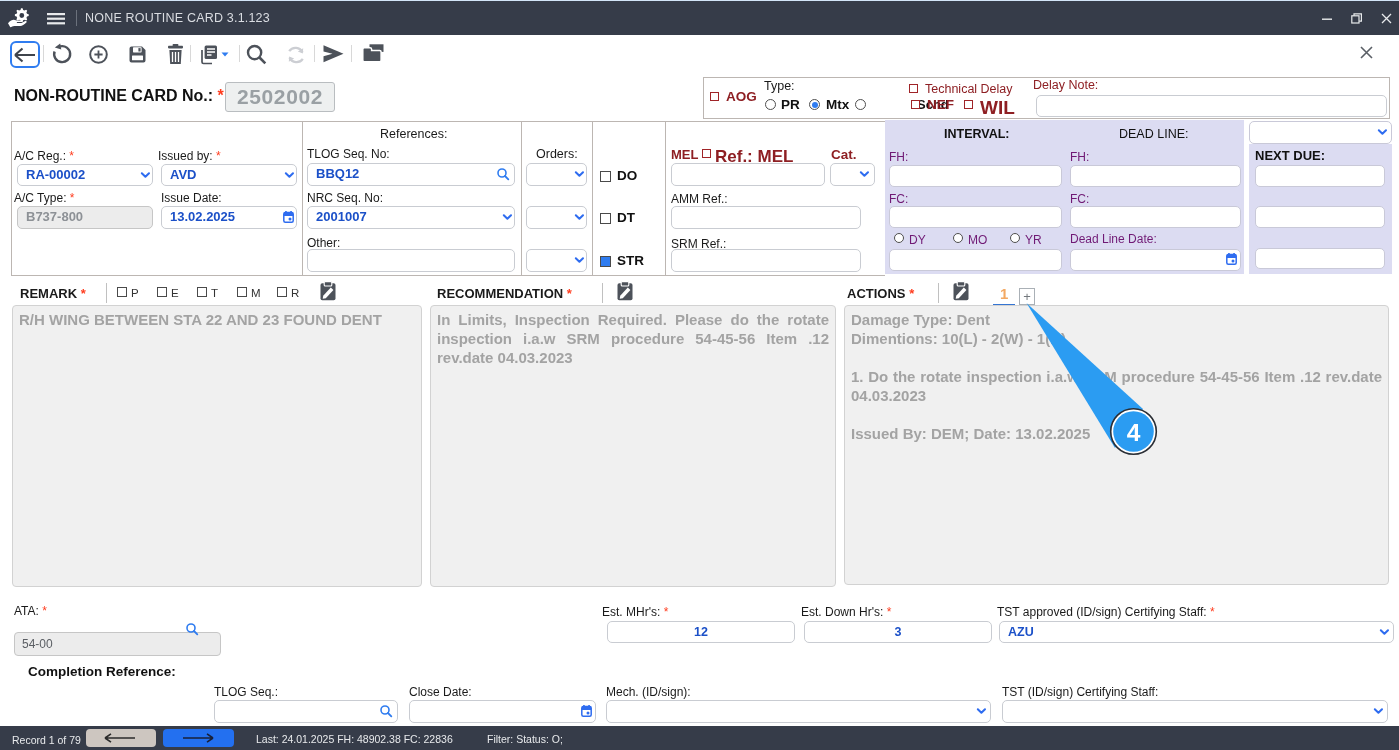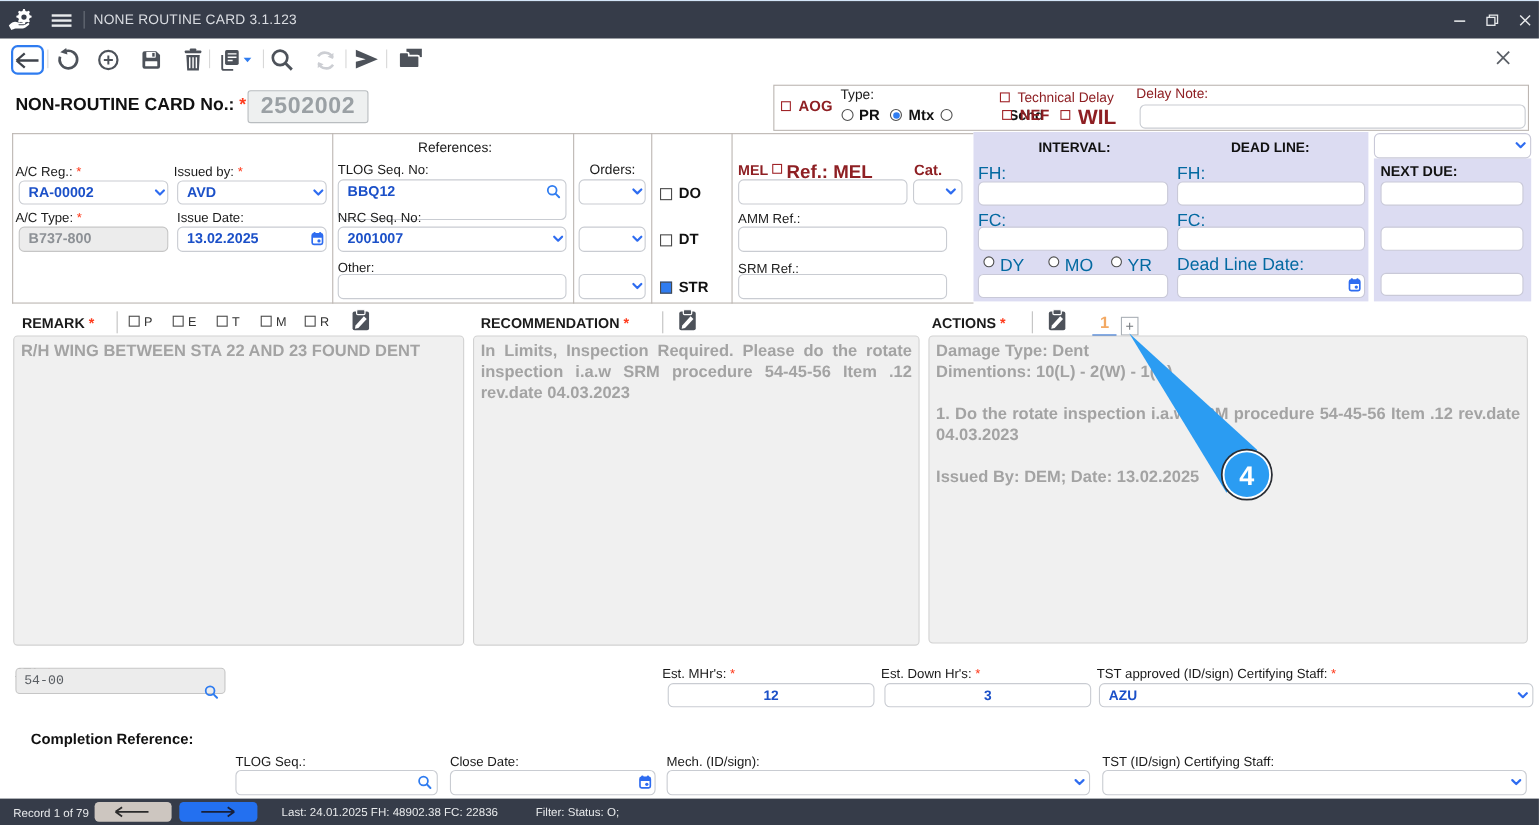--- a/index.html
+++ b/index.html
@@ -12,21 +12,21 @@
 .inp { position:absolute; background:#fff; border:1px solid #c9ccd2; border-radius:5px; }
 .inp.dis { background:#ececec; border-color:#c6c6c6; }
 .bval { font-weight:bold; font-size:13px; color:#1b50c8; line-height:20px; padding-left:8px; white-space:nowrap; }
 .dred { color:#8e1f23; }
 .redbox { position:absolute; width:9px; height:9px; border:1.5px solid #a02428; background:#fff; }
 .blkbox { position:absolute; width:11px; height:11px; border:1.5px solid #4a4a4a; background:#fff; }
 .radio { position:absolute; width:11px; height:11px; border:1.5px solid #4f4f4f; border-radius:50%; background:#fff; }
 .sep { position:absolute; width:1px; background:#d8d8d8; }
 .ta { position:absolute; background:#f0f0f0; border:1px solid #d2d2d2; border-radius:4px; color:#a3a3a3; font-weight:bold; font-size:15px; line-height:19px; padding:4px 6px; }
 .hdr { position:absolute; font-size:13px; font-weight:bold; color:#1a1a1a; white-space:nowrap; }
-.lavlbl { position:absolute; font-size:16px; color:#0369a1; white-space:nowrap; }
+.lavlbl { position:absolute; font-size:12px; color:#701a75; white-space:nowrap; }
 .winp { position:absolute; background:#fff; border:1px solid #c9c9d8; border-radius:5px; }
 svg { position:absolute; overflow:visible; }
 </style>
 </head>
 <body>
 <div id="app">
 
 <div class="abs" style="left:0;top:0;width:1399px;height:1px;background:#d3e5f8;"></div>
 <div class="abs" style="left:0;top:1px;width:1399px;height:34px;background:#363c49;"></div>
 
@@ -191,21 +191,21 @@
 <div class="inp dis" style="left:17px;top:206px;width:136px;height:23px;">
       <div class="bval" style="color:#8d9196;">B737-800</div>
     </div>
 <div class="lbl" style="left:161px;top:191px;">Issue Date:</div>
 <div class="inp" style="left:161px;top:206px;width:136px;height:23px;">
       <div class="bval">13.02.2025</div>
     </div>
 
 <div class="lbl" style="left:380px;top:127px;font-size:12.5px;">References:</div>
 <div class="lbl" style="left:307px;top:147px;">TLOG Seq. No:</div>
-<div class="inp" style="left:307px;top:163px;width:208px;height:37px;">
+<div class="inp" style="left:307px;top:163px;width:208px;height:23px;">
       <div class="bval">BBQ12</div>
     </div>
 <div class="lbl" style="left:307px;top:191px;">NRC Seq. No:</div>
 <div class="inp" style="left:307px;top:206px;width:208px;height:23px;">
       <div class="bval">2001007</div>
     </div>
 <div class="lbl" style="left:307px;top:236px;">Other:</div>
 <div class="inp" style="left:307px;top:249px;width:208px;height:23px;"></div>
 
 <div class="lbl" style="left:536px;top:147px;font-size:12.5px;">Orders:</div>
@@ -227,21 +227,21 @@
 <div class="inp" style="left:671px;top:163px;width:154px;height:23px;"></div>
 <div class="inp" style="left:830px;top:163px;width:45px;height:23px;"></div>
 <div class="lbl" style="left:671px;top:192px;">AMM Ref.:</div>
 <div class="inp" style="left:671px;top:206px;width:190px;height:23px;"></div>
 <div class="lbl" style="left:671px;top:237px;">SRM Ref.:</div>
 <div class="inp" style="left:671px;top:249px;width:190px;height:23px;"></div>
 
 <div class="abs" style="left:885px;top:120px;width:359px;height:154px;background:#dcdcf2;"></div>
 <div class="abs" style="left:1249px;top:144px;width:143px;height:130px;background:#dcdcf2;"></div>
 <div class="abs" style="left:944px;top:127px;font-size:12.5px;font-weight:bold;color:#111;">INTERVAL:</div>
-<div class="abs" style="left:1119px;top:127px;font-size:12.5px;font-weight:bold;color:#111;">DEAD LINE:</div>
+<div class="abs" style="left:1119px;top:127px;font-size:12.5px;font-weight:normal;color:#111;">DEAD LINE:</div>
 <div class="winp" style="left:1249px;top:121px;width:143px;height:23px;"></div>
 <div class="abs" style="left:1255px;top:148px;font-size:13px;font-weight:bold;color:#111;">NEXT DUE:</div>
 <div class="lavlbl" style="left:889px;top:150px;">FH:</div>
 <div class="winp" style="left:889px;top:165px;width:173px;height:22px;"></div>
 <div class="lavlbl" style="left:1070px;top:150px;">FH:</div>
 <div class="winp" style="left:1070px;top:165px;width:171px;height:22px;"></div>
 <div class="lavlbl" style="left:889px;top:192px;">FC:</div>
 <div class="winp" style="left:889px;top:206px;width:173px;height:22px;"></div>
 <div class="lavlbl" style="left:1070px;top:192px;">FC:</div>
 <div class="winp" style="left:1070px;top:206px;width:171px;height:22px;"></div>
@@ -290,21 +290,21 @@
   <div>Damage Type: Dent</div>
   <div>Dimentions: 10(L) - 2(W) - 1(D)</div>
   <div>&nbsp;</div>
   <div style="text-align:justify;text-align-last:justify;">1. Do the rotate inspection i.a.w SRM procedure 54-45-56 Item .12 rev.date</div>
   <div>04.03.2023</div>
   <div>&nbsp;</div>
   <div>Issued By: DEM; Date: 13.02.2025</div>
 </div>
 
 <div class="lbl" style="left:14px;top:604px;">ATA: <span class="req">*</span></div>
-<div class="inp dis" style="left:14px;top:607px;width:191px;height:24px;border-radius:4px;font-family:Liberation Mono, monospace;">
+<div class="inp dis" style="left:14px;top:632px;width:207px;height:24px;border-radius:4px;">
       <div style="font-size:12px;color:#5a5e63;line-height:22px;padding-left:7px;">54-00</div>
     </div>
 <div class="lbl" style="left:602px;top:605px;">Est. MHr's: <span class="req">*</span></div>
 <div class="inp" style="left:607px;top:621px;width:188px;height:22px;">
       <div style="font-size:12.5px;font-weight:bold;color:#1b50c8;line-height:20px;text-align:center;">12</div>
     </div>
 <div class="lbl" style="left:801px;top:605px;">Est. Down Hr's: <span class="req">*</span></div>
 <div class="inp" style="left:804px;top:621px;width:188px;height:22px;">
       <div style="font-size:12.5px;font-weight:bold;color:#1b50c8;line-height:20px;text-align:center;">3</div>
     </div>

